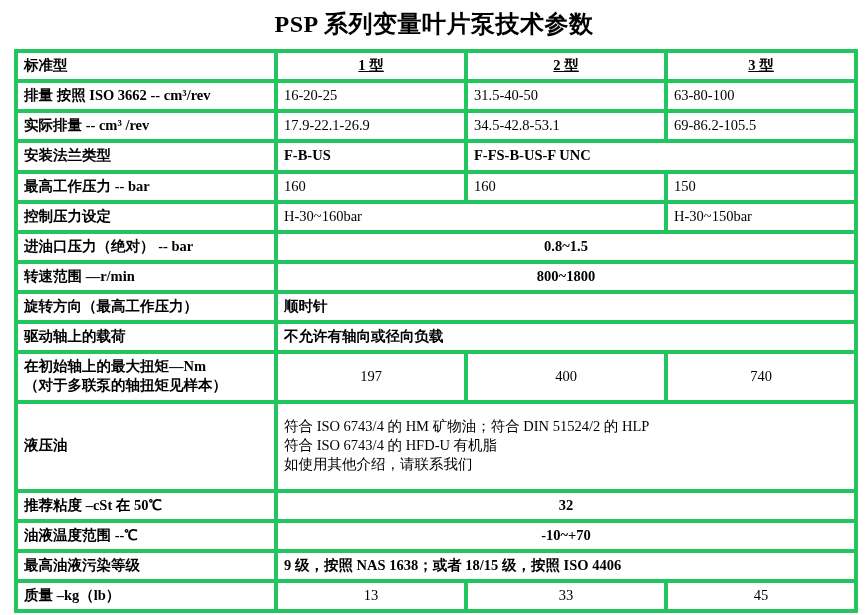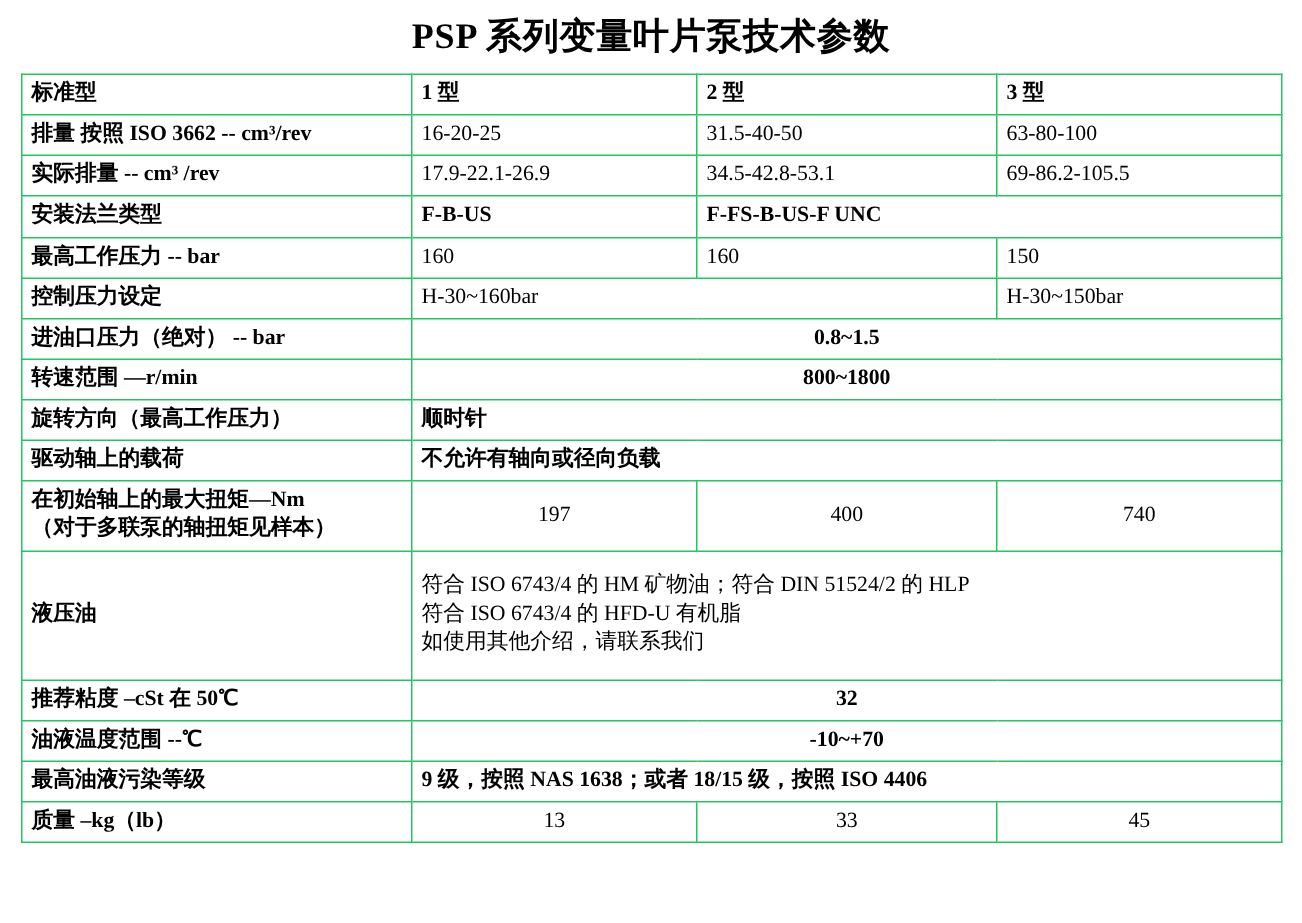--- a/index.html
+++ b/index.html
@@ -30,21 +30,21 @@
     padding: 8px 0 9px 0;
     font-family: "Liberation Serif", serif;
   }
   table.spec {
     border-collapse: collapse;
     width: 840px;
     table-layout: fixed;
     font-size: 14.5px;
   }
   table.spec td {
-    border: 1px solid #22c55e;
+    border: 4px solid #22c55e;
     padding: 3px 6px 4px 6px;
     vertical-align: middle;
     line-height: 1.32;
     height: 19px;
   }
   td.label {
     font-weight: bold;
     white-space: pre-line;
   }
   td.center {
@@ -55,22 +55,23 @@
   }
   .col-label { width: 260px; }
   .col-a { width: 190px; }
   .col-b { width: 200px; }
   .col-c { width: 190px; }
   .multiline {
     white-space: pre-line;
     line-height: 1.45;
   }
   .hdr {
-    text-align: left;
+    text-align: center;
     font-weight: bold;
+    text-decoration: underline;
   }
   .tall {
     height: 40px;
     margin-top: 48px;
   }
 </style>
 </head>
 <body>
 
 <div class="page">

